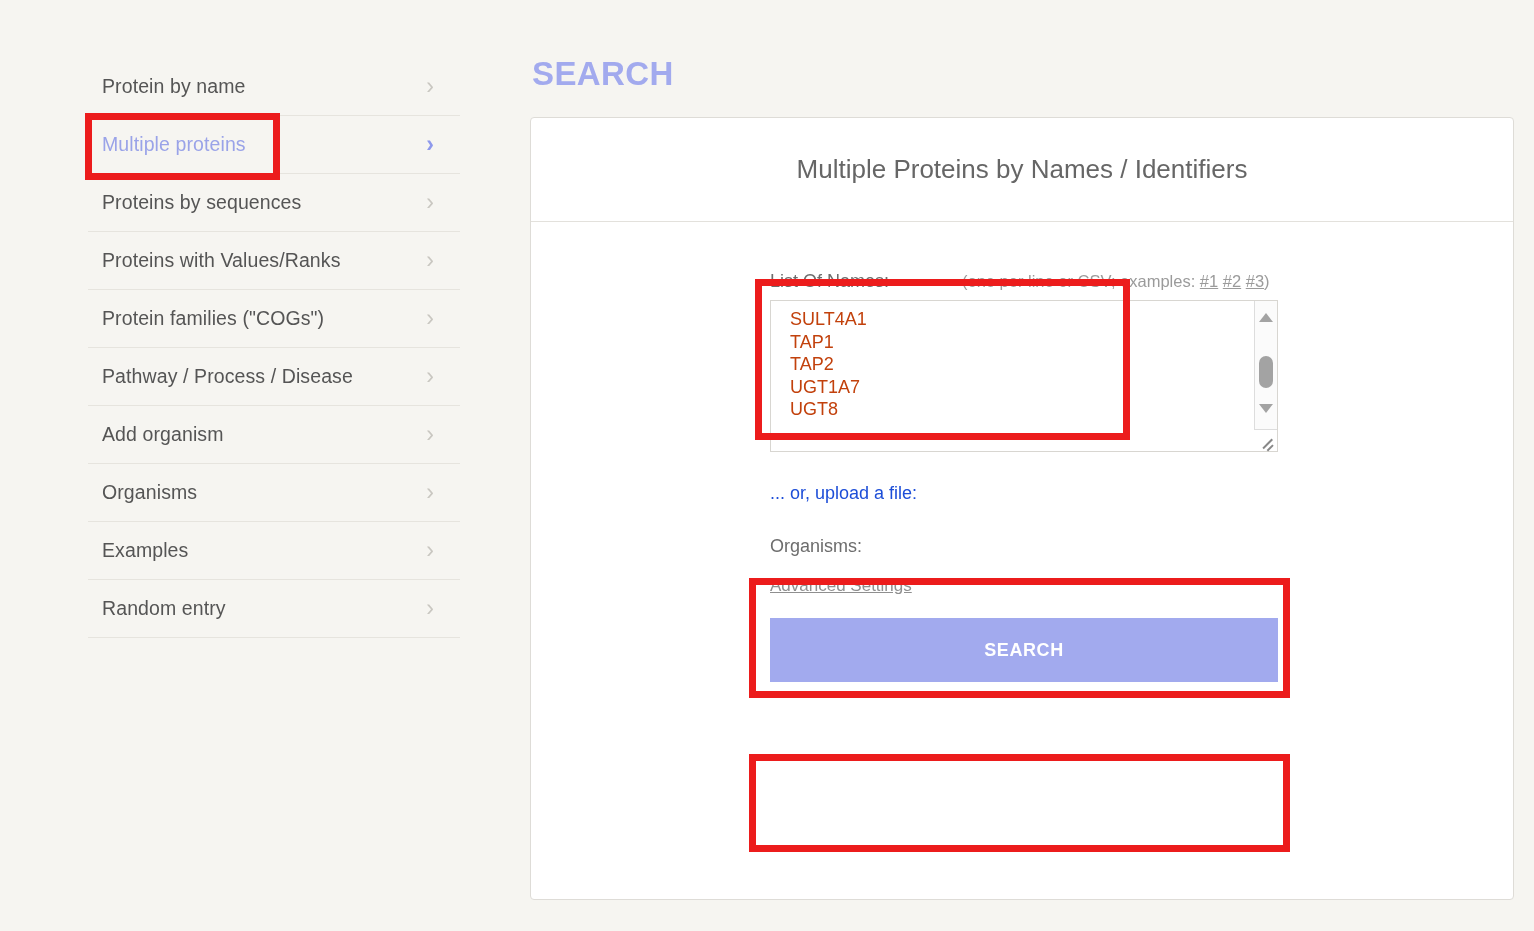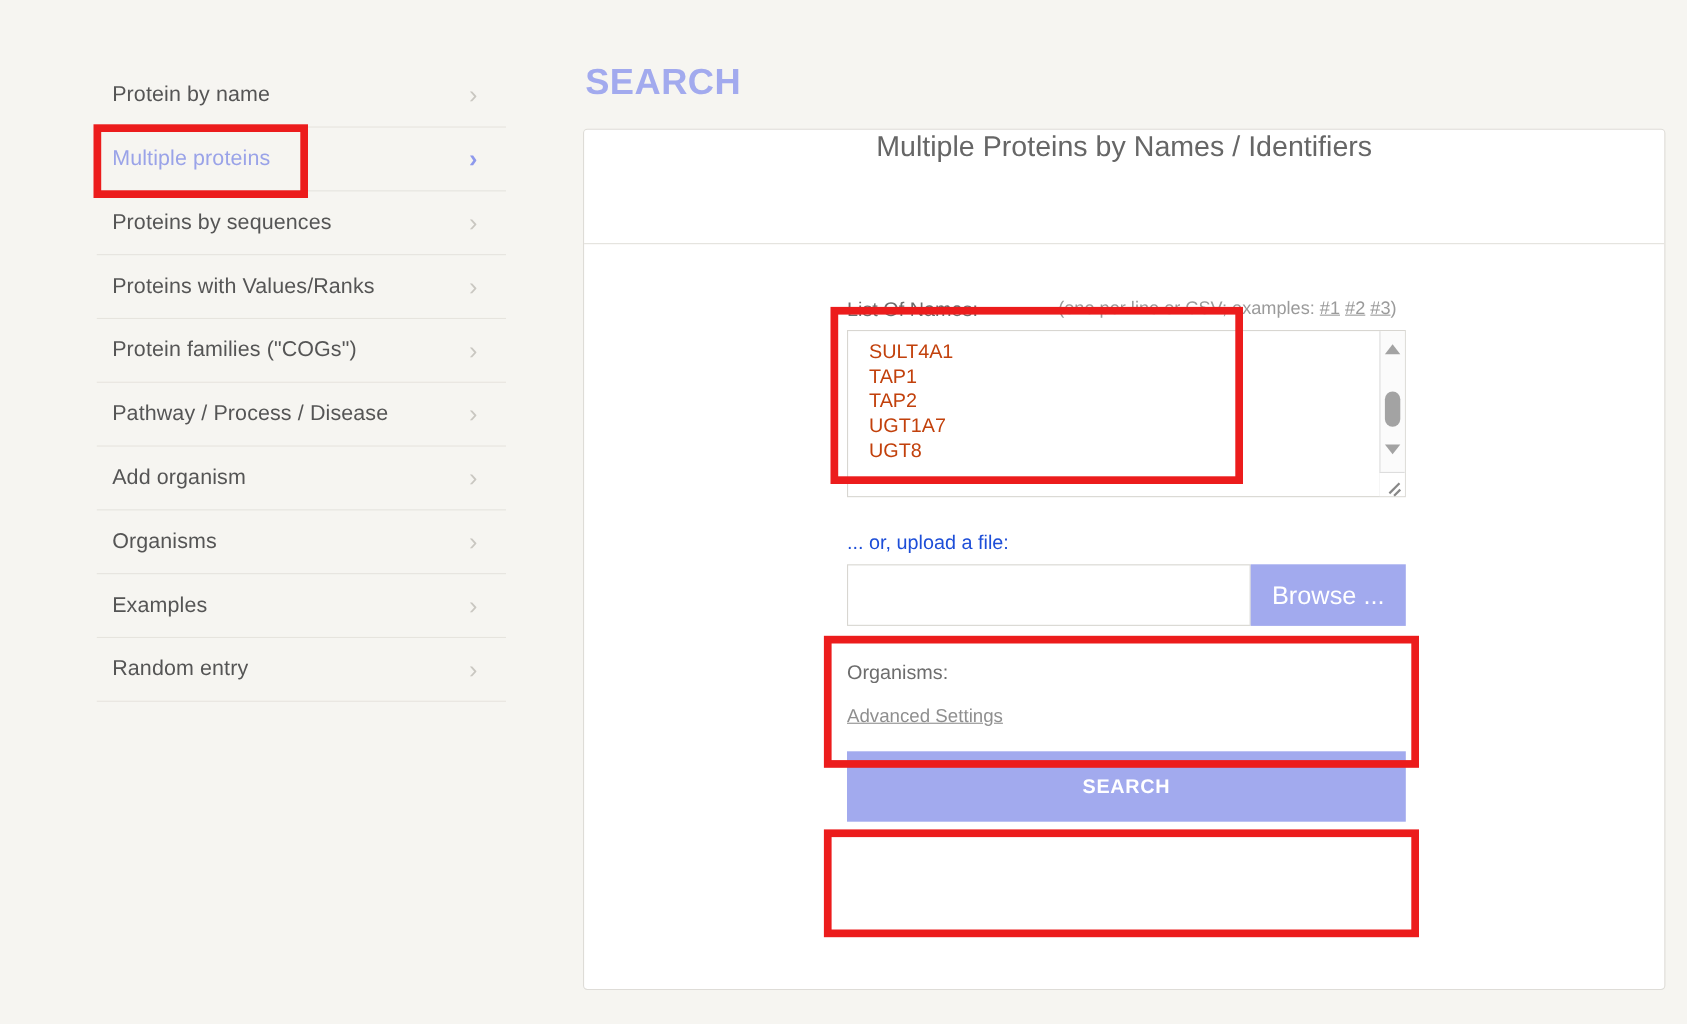--- a/index.html
+++ b/index.html
@@ -65,41 +65,42 @@
     border: 1px solid #dedcd7;
     border-radius: 4px;
     width: 984px;
     height: 783px;
     position: relative;
   }
   .card-header {
     height: 104px;
     border-bottom: 1px solid #e3e1dc;
     display: flex;
+    align-items: center;
     justify-content: center;
   }
   .card-title {
     font-size: 26px;
     color: #666666;
     font-weight: 400;
   }
   .card-body {
     position: relative;
     padding: 0;
   }
 
   .form-area {
     position: absolute;
     left: 239px; top: 49px;
     width: 508px;
   }
 
   .label-row {
     display: flex;
-    align-items: flex-start;
+    align-items: center;
     gap: 0px;
     margin-bottom: 8px;
   }
   .lab-strong {
     font-size: 18px;
     color: #6d6d6d;
     width: 192px;
     flex: 0 0 192px;
   }
   .lab-hint {
@@ -353,24 +354,20 @@
 UGT8</div>
             <div class="ta-scroll">
               <div class="sb-arrow sb-up"></div>
               <div class="sb-thumb"></div>
               <div class="sb-arrow sb-down"></div>
             </div>
             <div class="sb-grip"></div>
           </div>
 
           <div class="upload-label">... or, upload a file:</div>
-          <div class="upload-row">
-            <div class="upload-field"></div>
-            <button class="browse-btn">Browse ...</button>
-          </div>
 
           <div class="org-label">Organisms:</div>
 
           <div class="adv-row">
             <a class="adv-link" href="#">Advanced Settings</a>
           </div>
 
           <button class="search-btn">SEARCH</button>
 
         </div>

